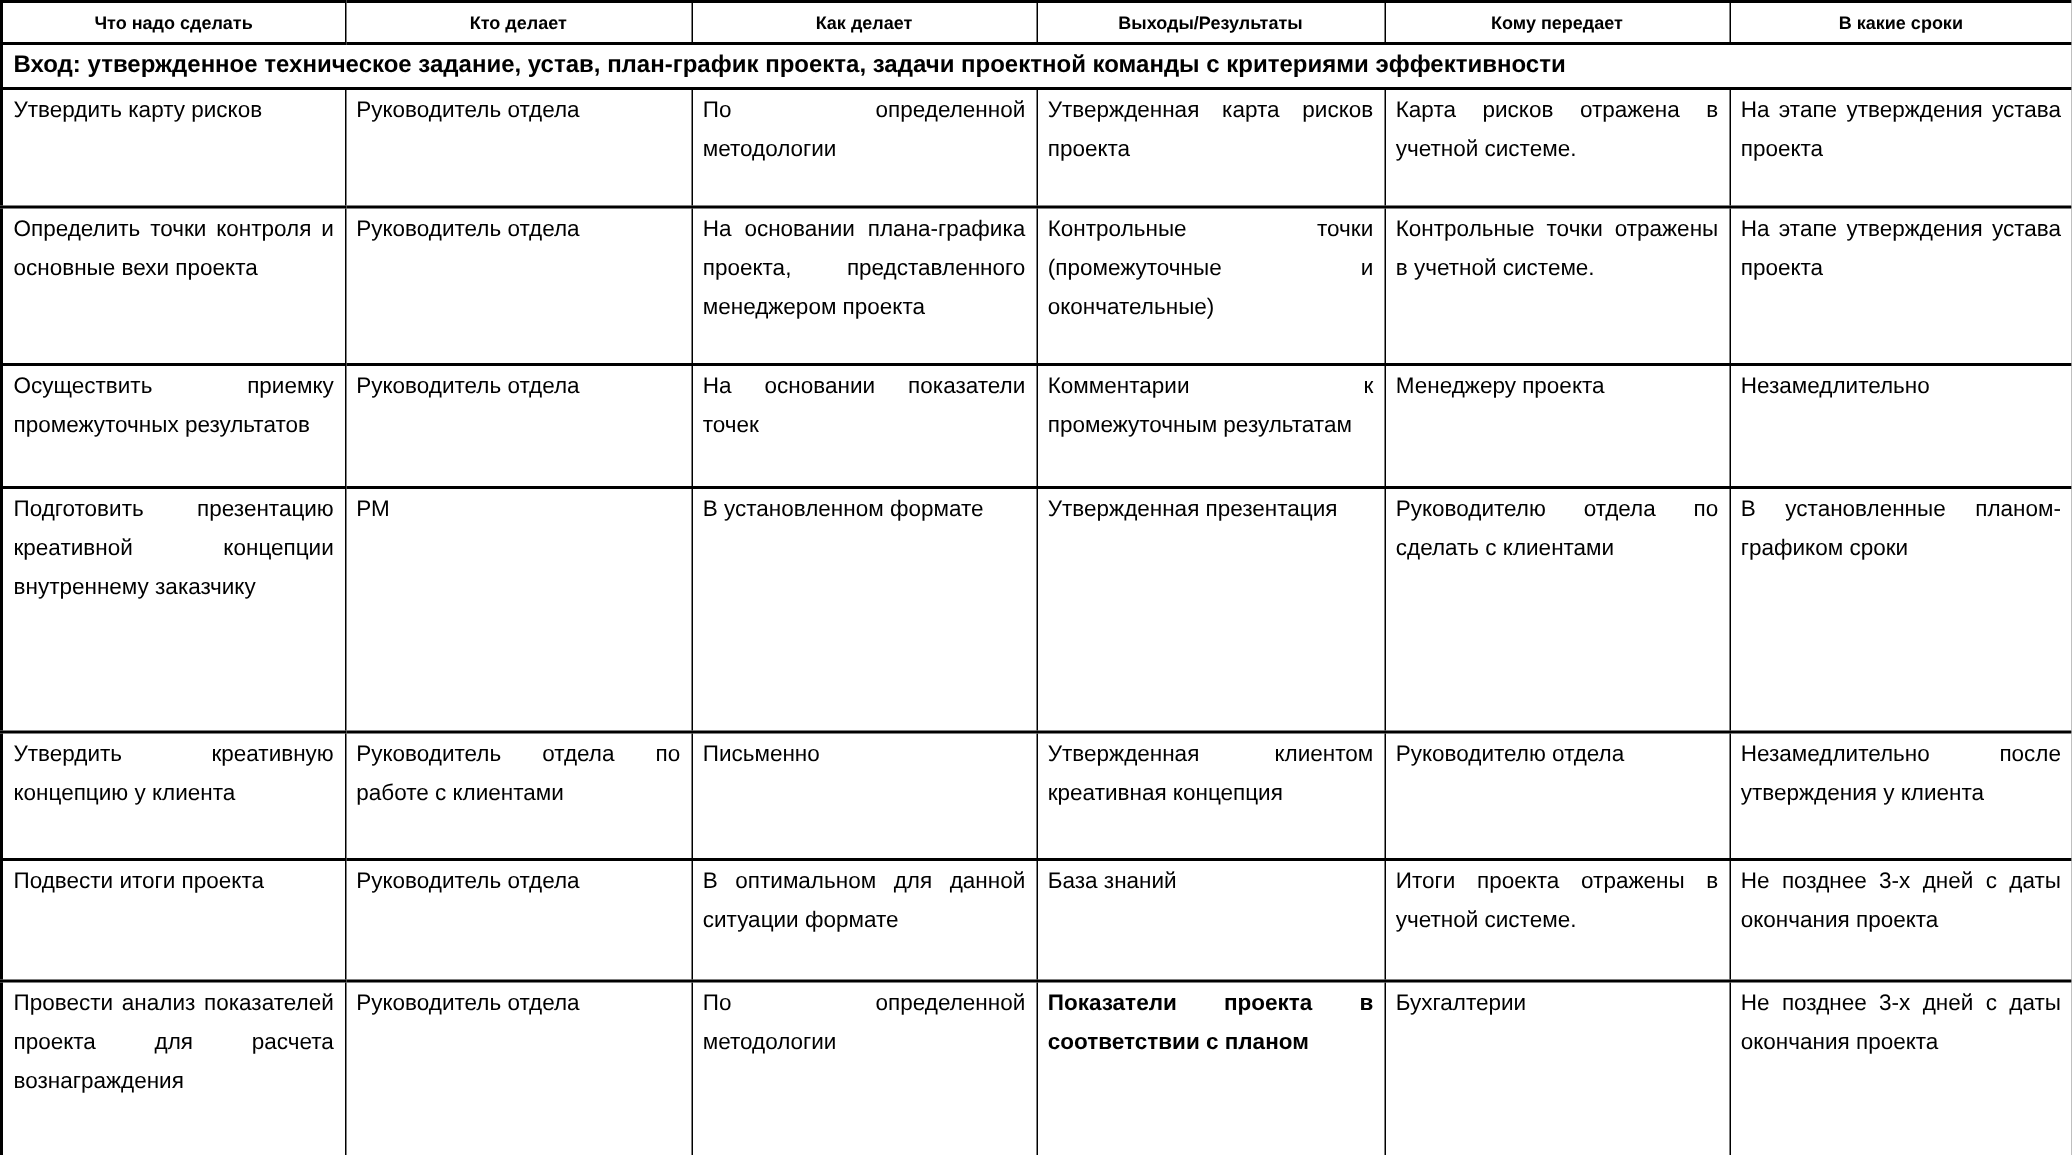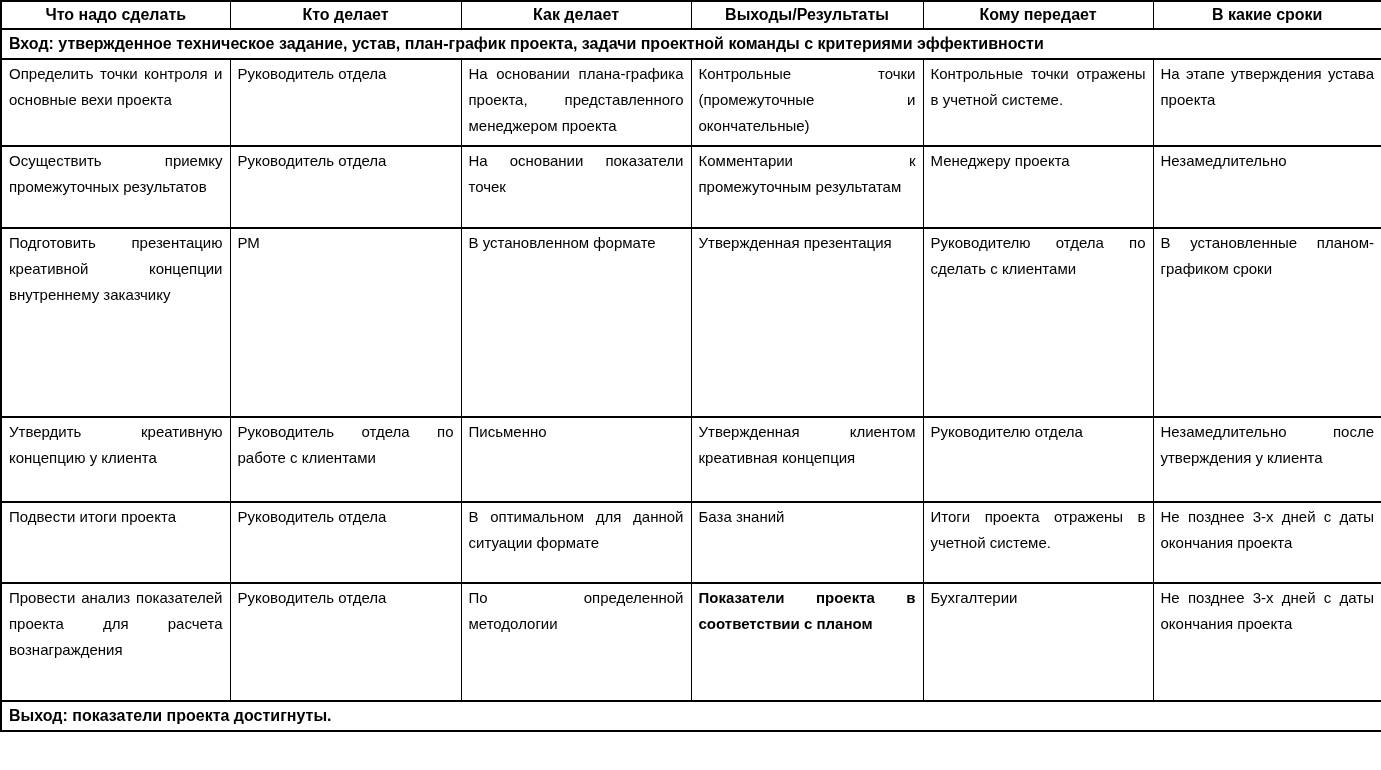--- a/index.html
+++ b/index.html
@@ -17,21 +17,21 @@
   }
   .process-table th,
   .process-table td {
     border: 1px solid #000000;
     border-top-width: 2px;
     border-bottom-width: 2px;
     overflow: hidden;
     box-sizing: border-box;
   }
   .process-table th {
-    font-size: 16px;
+    font-size: 12px;
     font-weight: bold;
     text-align: center;
     vertical-align: middle;
     padding: 2px 4px;
   }
   .process-table td {
     font-size: 15px;
     line-height: 26px;
     text-align: justify;
     vertical-align: top;
@@ -69,40 +69,48 @@
       <th>Выходы/Результаты</th>
       <th>Кому передает</th>
       <th>В какие сроки</th>
     </tr>
   </thead>
   <tbody>
     <tr class="full-row" style="height:28px">
       <td colspan="6">Вход: утвержденное техническое задание, устав, план-график проекта, задачи проектной команды с критериями эффективности</td>
     </tr>
 
+    <tr style="height:79px">
+      <td>Утвердить карту рисков</td>
+      <td>Руководитель отдела</td>
+      <td>По определенной методологии</td>
+      <td>Утвержденная карта рисков проекта</td>
+      <td>Карта рисков отражена в учетной системе.</td>
+      <td>На этапе утверждения устава проекта</td>
+    </tr>
 
-    <tr style="height:87px">
+    <tr style="height:105px">
       <td>Определить точки контроля и основные вехи проекта</td>
       <td>Руководитель отдела</td>
       <td>На основании плана-графика проекта, представленного менеджером проекта</td>
       <td>Контрольные точки (промежуточные и окончательные)</td>
       <td>Контрольные точки отражены в учетной системе.</td>
       <td>На этапе утверждения устава проекта</td>
     </tr>
 
     <tr style="height:82px">
       <td>Осуществить приемку промежуточных результатов</td>
       <td>Руководитель отдела</td>
       <td>На основании показатели точек</td>
       <td>Комментарии к промежуточным результатам</td>
       <td>Менеджеру проекта</td>
       <td>Незамедлительно</td>
     </tr>
 
-    <tr style="height:189px">
+    <tr style="height:163px">
       <td>Подготовить презентацию креативной концепции внутреннему заказчику</td>
       <td>РМ</td>
       <td>В установленном формате</td>
       <td>Утвержденная презентация</td>
       <td>Руководителю отдела по сделать с клиентами</td>
       <td>В установленные планом-графиком сроки</td>
     </tr>
 
     <tr style="height:85px">
       <td>Утвердить креативную концепцию у клиента</td>

